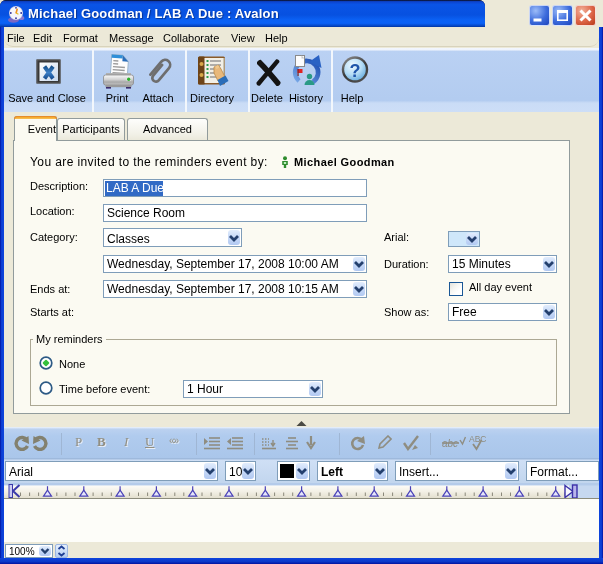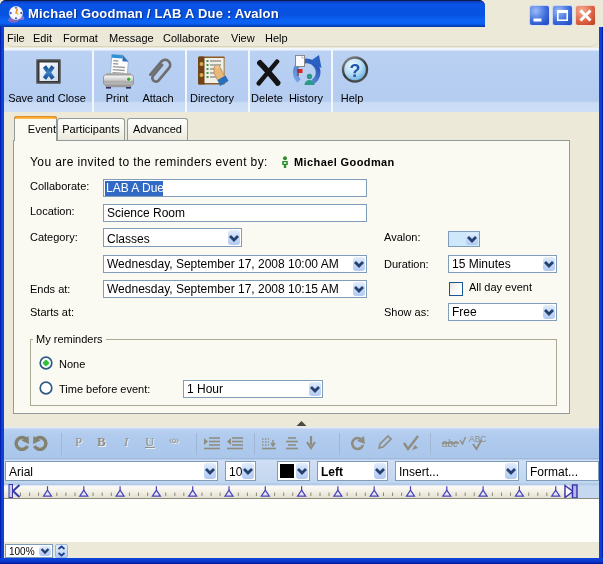--- a/index.html
+++ b/index.html
@@ -33,21 +33,21 @@
 .tab { position:absolute; font-size:11px; color:#000; text-align:center;
   border:1px solid #919b9c; border-bottom:none; border-radius:3px 3px 0 0;
   background:linear-gradient(180deg,#fefefc 0%,#f2f1e8 70%,#ebe9db 100%); }
 #tab-event { left:10px; top:4px; width:43px; height:25px; background:#fbfaf2; border-color:#919b9c;
   z-index:5;text-align:right; }
 #tab-event .topbar { position:absolute; left:-1px; top:-1px; width:43px; height:3px;
   background:linear-gradient(180deg,#f3a820,#f8c060); border-radius:3px 3px 0 0; border:1px solid #e68b2c; border-bottom:none; }
 #tab-event .lbl { position:absolute; left:0; right:0; top:6px; }
 .tab .lbl2 { position:absolute; left:0; right:0; top:4px; }
 #tab-part { left:53px; top:6px; width:68px; height:22px; }
-#tab-adv  { left:123px; top:6px; width:61px; height:22px;text-align:center; }
+#tab-adv  { left:123px; top:6px; width:81px; height:22px;text-align:center; }
 
 #panel { position:absolute; left:13px; top:140px; width:557px; height:274px;
   background:#fbfaf2; border:1px solid #919b9c; border-top:none; z-index:4; }
 #panel .lab { position:absolute; font-size:11px; color:#000; white-space:nowrap; }
 .field { position:absolute; background:#fff; border:1px solid #7f9db9; font-size:12px; color:#000; }
 .field .txt { position:absolute; left:3px; top:1px; white-space:nowrap; }
 .dd { position:absolute; top:1px; right:1px; width:12px; border-radius:3px;
   background:linear-gradient(180deg,#e2edfd 0%,#cbdcf8 40%,#b2c9f2 100%); }
 .dd svg { position:absolute; left:0; top:50%; margin-top:-4px; }
 
@@ -261,26 +261,26 @@
   </div>
 
   <div id="panel">
     <div class="lab" style="left:16px; top:15px; font-size:12px; letter-spacing:0.4px;">You are invited to the reminders event by:</div>
     <svg class="abs" style="left:267px; top:16px;" width="8" height="12" viewBox="0 0 8 12">
       <circle cx="4" cy="2.2" r="2" fill="#2e8b2e"></circle>
       <path d="M1.2 5 h5.6 v4 h-1.6 v3 h-2.4 v-3 H1.2 Z" fill="#2e8b2e"></path>
       <rect x="2.8" y="6" width="2.4" height="2" fill="#baf0ba"></rect>
     </svg>
     <div class="lab" style="left:280px; top:16px; font-weight:bold; font-size:11px; letter-spacing:0.4px;">Michael Goodman</div>
-    <div class="lab" style="left:16px; top:40px;">Collaborate:</div>
+    <div class="lab" style="left:16px; top:40px;">Description:</div>
     <div class="lab" style="left:16px; top:65px;">Location:</div>
     <div class="lab" style="left:16px; top:91px;">Category:</div>
     <div class="lab" style="left:16px; top:118px;margin-top:48px;">Starts at:</div>
     <div class="lab" style="left:16px; top:143px;">Ends at:</div>
-    <div class="lab" style="left:370px; top:91px;">Avalon:</div>
+    <div class="lab" style="left:370px; top:91px;">Arial:</div>
     <div class="lab" style="left:370px; top:118px;">Duration:</div>
     <div class="lab" style="left:370px; top:166px;">Show as:</div>
 
     <div class="field" style="left:89px; top:39px; width:264px; height:18px;">
       <div style="position:absolute; left:1px; top:1px; width:58px; height:15px; background:#316ac5;"></div>
       <div class="txt" style="color:#fff; left:2px;">LAB A Due</div>
     </div>
     <div class="field" style="left:89px; top:64px; width:264px; height:18px;">
         <div class="txt">Science Room</div>
       </div>

